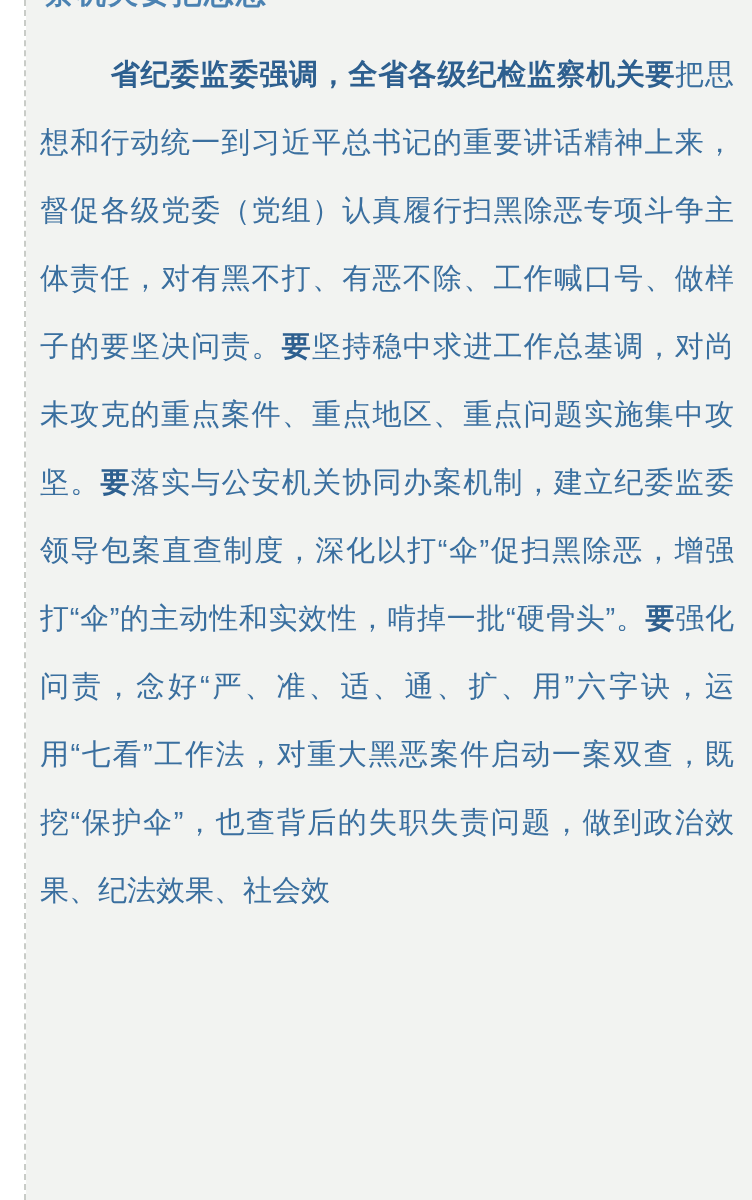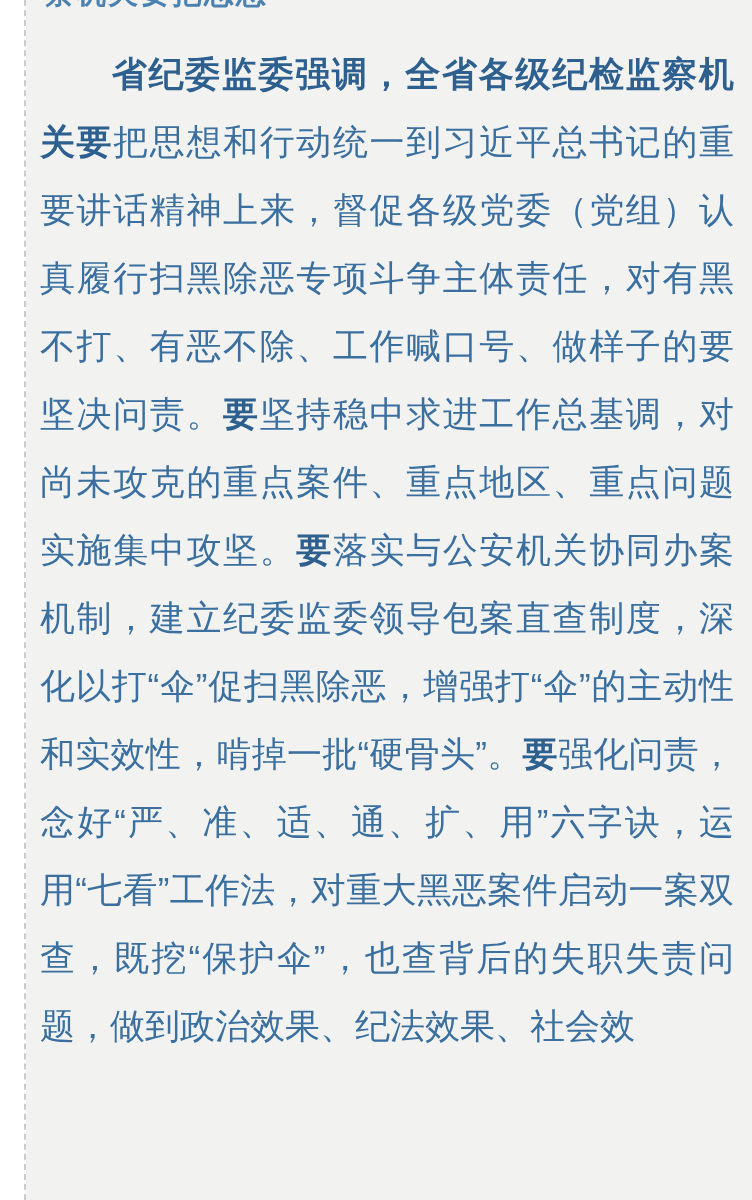--- a/index.html
+++ b/index.html
@@ -62,21 +62,21 @@
     position: absolute;
     left: 26px;
     top: 18px;
     width: 726px;
     height: 1182px;
     padding: 22px 18px 0 14px;
     box-sizing: border-box;
   }
 
   #article {
-    font-size: 35px;
+    font-size: 29px;
     line-height: 68px;
     color: #3a6f9f;
     text-align: justify;
     text-justify: inter-ideograph;
     letter-spacing: 0px;
     font-family: "Liberation Sans", sans-serif;
   }
 
   #article .indent {
     display: inline-block;

